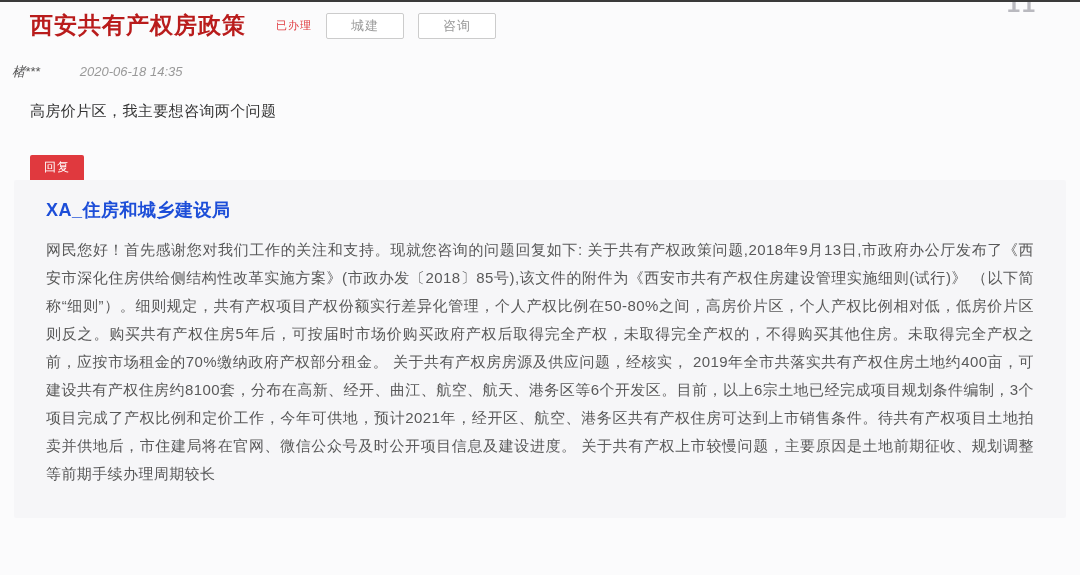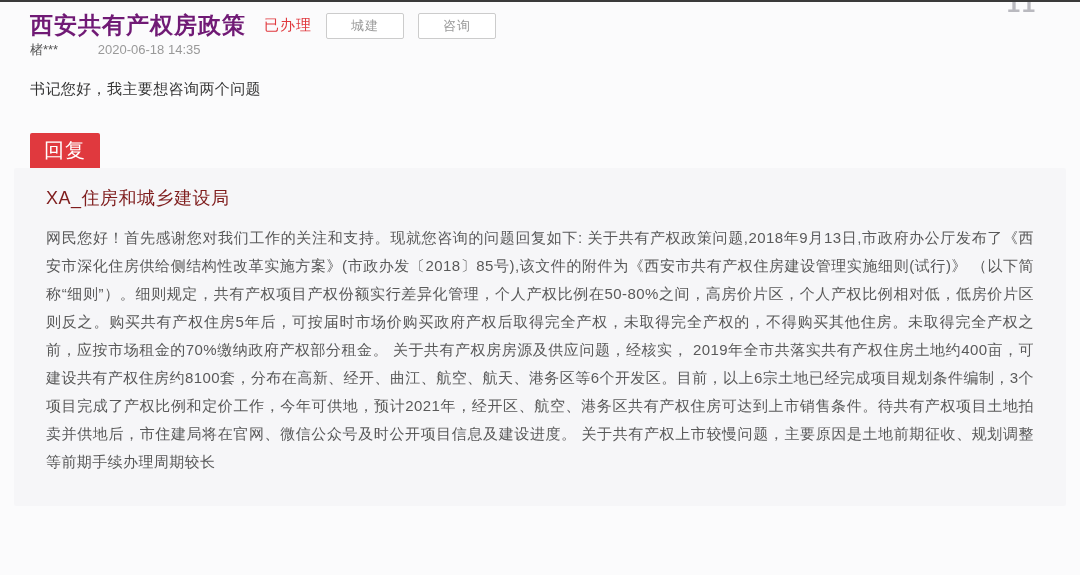--- a/index.html
+++ b/index.html
@@ -7,55 +7,55 @@
   body {
     font-family: "Liberation Sans", "DejaVu Sans", sans-serif;
     background: #fbfbfc;
     color: #333;
     position: relative;
   }
   .page { width: 1080px; height: 575px; overflow: hidden; position: relative; border-top: 2px solid #3a3a3a; }
 
   
   .title-row { padding: 8px 30px 0 30px; display: flex; align-items: center; position: relative; }
-  .page-title { font-size: 23px; font-weight: bold; color: #701a75; letter-spacing: 1px; }
-  .status { color: #e0393e; font-size: 15px; margin-left: 18px; font-weight: 500; letter-spacing: 1px; }
+  .page-title { font-size: 23px; font-weight: bold; color: #b91c1c; letter-spacing: 1px; }
+  .status { color: #e0393e; font-size: 11px; margin-left: 30px; font-weight: 500; letter-spacing: 1px; }
   .tag {
     margin-left: 14px; font-size: 13px; color: #9a9a9a;
     border: 1px solid #ccc; border-radius: 2px; padding: 3px 24px; background: #fff;
     letter-spacing: 1px;
   }
   .corner-mark {
     position: absolute; top: -12px; right: 42px;
     color: #b9b9bf; font-size: 24px; font-weight: bold; letter-spacing: 3px;
   }
 
   
-  .meta-row { padding: 0 30px; font-size: 13px; }
+  .meta-row { padding: 0 12px; margin-top: 22px; font-size: 13px; font-style: italic; }
   .author { color: #555; margin-right: 36px; }
   .date { color: #999; }
 
   
   .question { padding: 0 28px 0 30px; margin-top: 16px; }
   .question p {
     font-size: 15px; line-height: 28px; color: #333;
     text-align: justify; letter-spacing: 0.4px;
   }
 
   
   .reply-badge {
     display: inline-block; margin: 30px 0 0 30px;
-    background: #e0393e; color: #fff; font-size: 20px;
+    background: #e0393e; color: #fff; font-size: 12px;
     padding: 4px 14px; border-radius: 2px 2px 0 0; letter-spacing: 1px;
   }
   .reply-card {
     margin: 0 14px; background: #f6f6f8; border-radius: 2px;
     padding: 14px 32px 30px 32px; min-height: 300px;
   }
-  .reply-agency { color: #7f1d1d; font-size: 18px; font-weight: normal; letter-spacing: 0.5px; padding-top: 4px; }
+  .reply-agency { color: #1d4ed8; font-size: 18px; font-weight: bold; letter-spacing: 0.5px; padding-top: 4px; }
   .reply-text {
     margin-top: 14px; font-size: 15px; line-height: 28px; color: #595959;
     text-align: justify; letter-spacing: 0.4px;
   }
 </style>
 </head>
 <body>
 
 <div class="page">
 
@@ -66,21 +66,21 @@
     <span class="tag">咨询</span>
     <span class="corner-mark">11</span>
   </header>
 
   <div class="meta-row">
     <span class="author">楮***</span>
     <span class="date">2020-06-18 14:35</span>
   </div>
 
   <div class="question">
-    <p>书记您好，我主要想咨询两个问题</p>
+    <p>高房价片区，我主要想咨询两个问题</p>
   </div>
 
   <div class="reply-badge">回复</div>
 
   <section class="reply-card">
     <h2 class="reply-agency">XA_住房和城乡建设局</h2>
     <p class="reply-text">网民您好！首先感谢您对我们工作的关注和支持。现就您咨询的问题回复如下: 关于共有产权政策问题,2018年9月13日,市政府办公厅发布了《西安市深化住房供给侧结构性改革实施方案》(市政办发〔2018〕85号),该文件的附件为《西安市共有产权住房建设管理实施细则(试行)》 （以下简称“细则”）。细则规定，共有产权项目产权份额实行差异化管理，个人产权比例在50-80%之间，高房价片区，个人产权比例相对低，低房价片区则反之。购买共有产权住房5年后，可按届时市场价购买政府产权后取得完全产权，未取得完全产权的，不得购买其他住房。未取得完全产权之前，应按市场租金的70%缴纳政府产权部分租金。 关于共有产权房房源及供应问题，经核实， 2019年全市共落实共有产权住房土地约400亩，可建设共有产权住房约8100套，分布在高新、经开、曲江、航空、航天、港务区等6个开发区。目前，以上6宗土地已经完成项目规划条件编制，3个项目完成了产权比例和定价工作，今年可供地，预计2021年，经开区、航空、港务区共有产权住房可达到上市销售条件。待共有产权项目土地拍卖并供地后，市住建局将在官网、微信公众号及时公开项目信息及建设进度。 关于共有产权上市较慢问题，主要原因是土地前期征收、规划调整等前期手续办理周期较长</p>
   </section>
 
 </div>

